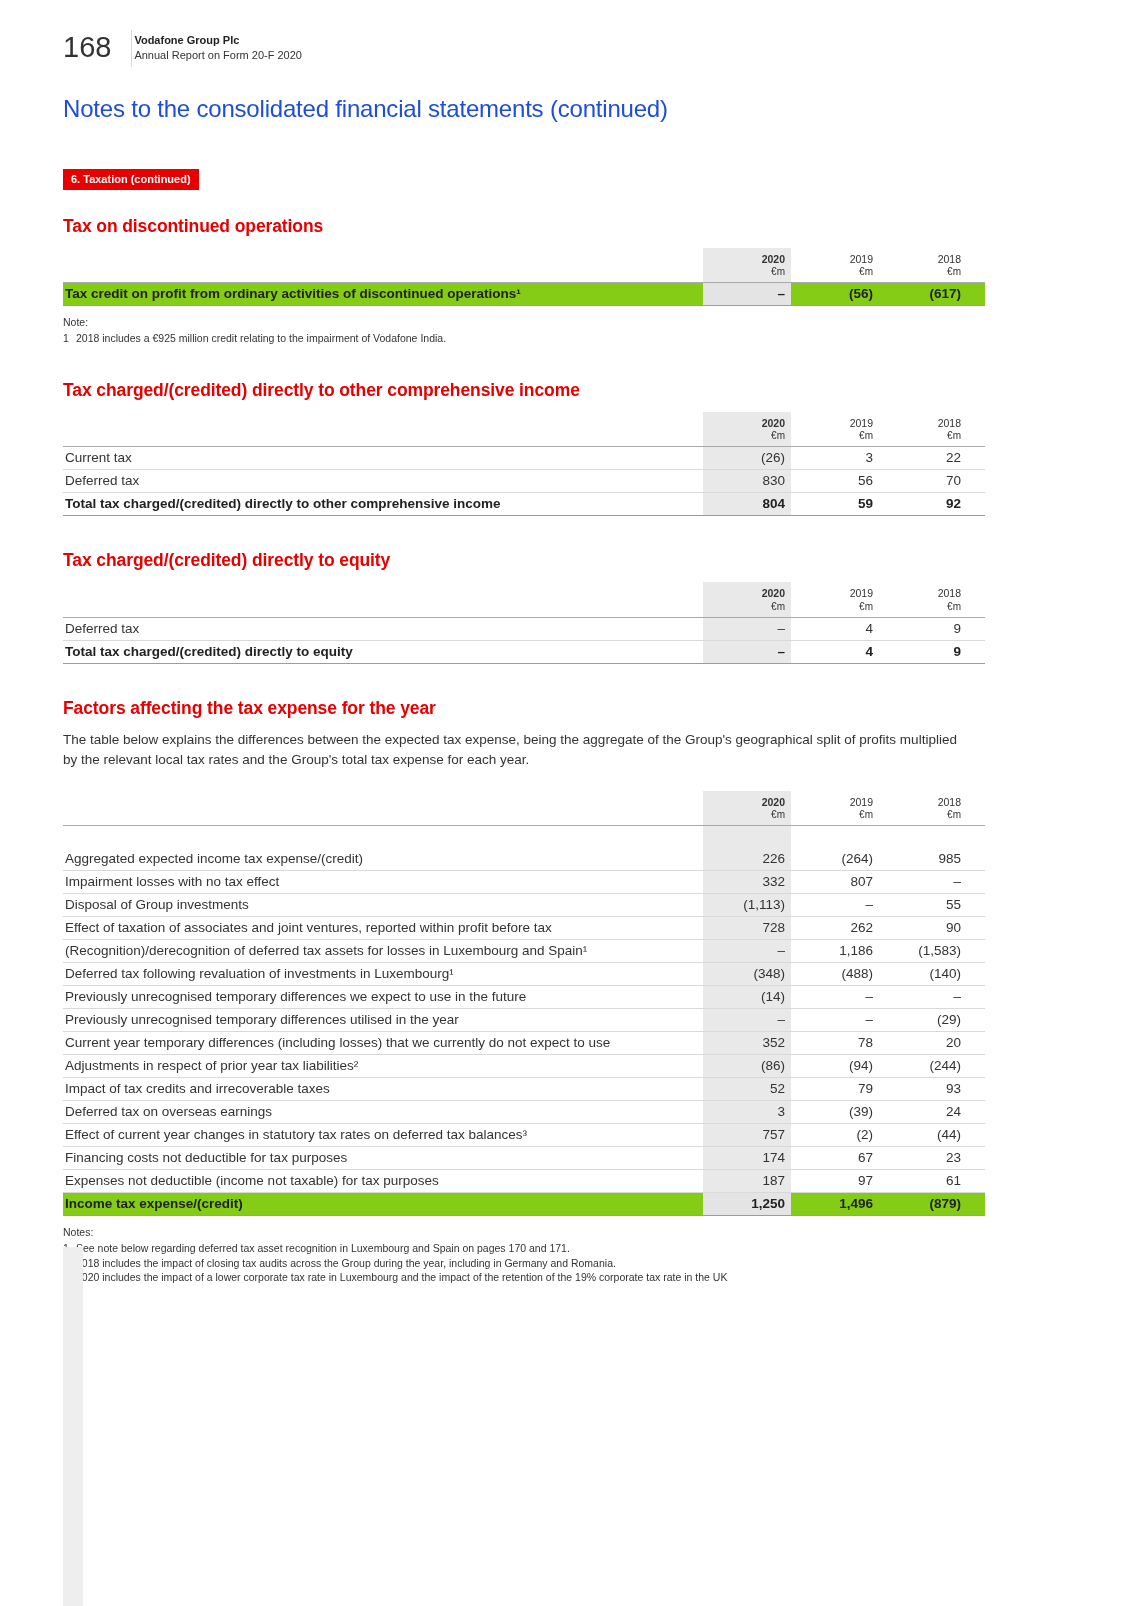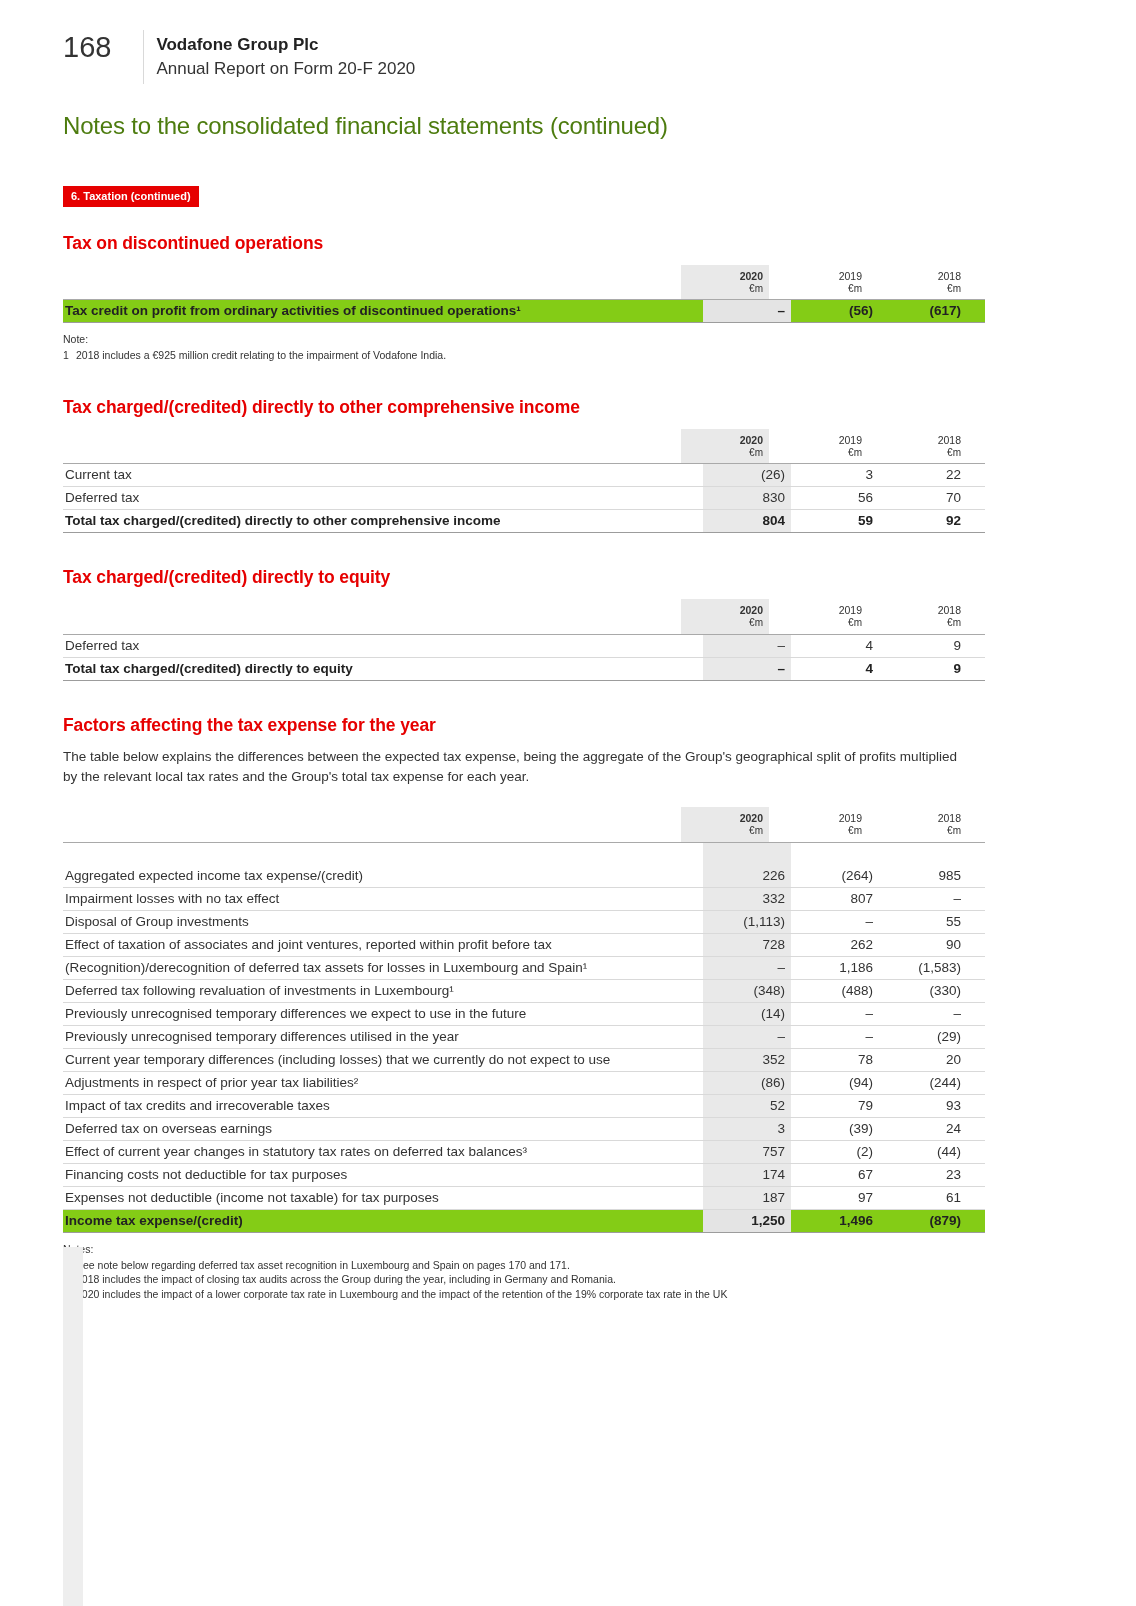--- a/index.html
+++ b/index.html
@@ -7,38 +7,38 @@
   body {
     width:1136px; height:1606px; position:relative;
     font-family:"Liberation Sans", sans-serif; color:#333;
     -webkit-font-smoothing:antialiased;
   }
   .content { width:922px; margin-left:63px; padding-top:30px; }
 
   
   .hdr { display:flex; align-items:flex-start; }
   .page-num { font-size:29px; line-height:1.1; color:#333; font-weight:400; padding-top:2px; }
-  .hdr-text { margin-left:32px; padding-left:12px; border-left:1px solid #d9d9d9; font-size:17px; line-height:1.4; padding-top:3px; padding-bottom:3px; }
+  .hdr-text { margin-left:20px; padding-left:2px; border-left:1px solid #d9d9d9; font-size:11px; line-height:1.4; padding-top:3px; padding-bottom:3px; }
   .company { font-weight:bold; color:#222; }
   .report  { color:#333; }
 
-  h1.title { margin-top:28px; font-size:24px; font-weight:400; color:#4d7c0f; letter-spacing:-0.2px; }
+  h1.title { margin-top:28px; font-size:24px; font-weight:400; color:#1d4ed8; letter-spacing:-0.2px; }
 
   .badge { display:inline-block; margin-top:46px; background:#e60000; color:#fff;
            font-size:11px; font-weight:bold; padding:4px 8px 5px; }
 
   .section { margin-top:34px; }
   .section.first { margin-top:26px; }
   h2.sec { color:#e60000; font-size:17.5px; font-weight:bold; margin-bottom:11px; letter-spacing:-0.1px; }
   .intro { font-size:13.5px; line-height:1.5; color:#333; margin-bottom:20px; max-width:905px; }
 
   
   .tbl { width:100%; font-size:13.5px; }
   .t-head, .t-row { display:flex; align-items:stretch; padding-right:18px; }
-  .t-head { border-bottom:1px solid #a9a9a9;gap:11px; }
+  .t-head { border-bottom:1px solid #a9a9a9; }
   .t-label { flex:1; padding:3px 10px 4px 2px; }
   .t-col { width:88px; text-align:right; padding:3px 6px 4px 0; white-space:nowrap; }
   .col-now { background:#e9e9e9; }
   .t-head .t-col { display:flex; flex-direction:column; justify-content:flex-end; padding-top:5px; }
   .yr { font-size:10.5px; color:#333; line-height:1.25; }
   .yr.yb { font-weight:bold; }
   .unit { font-size:10px; color:#333; line-height:1.25; }
   .t-row { border-bottom:1px solid #d9d9d9; min-height:23px; }
   .t-row.bold { font-weight:bold; color:#222; }
   .t-row.total { border-bottom:1px solid #9c9c9c; }
@@ -230,21 +230,21 @@
         <div class="t-row">
           <div class="t-label">(Recognition)/derecognition of deferred tax assets for losses in Luxembourg and Spain¹</div>
           <div class="t-col col-now">–</div>
           <div class="t-col">1,186</div>
           <div class="t-col">(1,583)</div>
         </div>
         <div class="t-row">
           <div class="t-label">Deferred tax following revaluation of investments in Luxembourg¹</div>
           <div class="t-col col-now">(348)</div>
           <div class="t-col">(488)</div>
-          <div class="t-col">(330)</div>
+          <div class="t-col">(140)</div>
         </div>
         <div class="t-row">
           <div class="t-label">Previously unrecognised temporary differences we expect to use in the future</div>
           <div class="t-col col-now">(14)</div>
           <div class="t-col">–</div>
           <div class="t-col">–</div>
         </div>
         <div class="t-row">
           <div class="t-label">Previously unrecognised temporary differences utilised in the year</div>
           <div class="t-col col-now">–</div>

